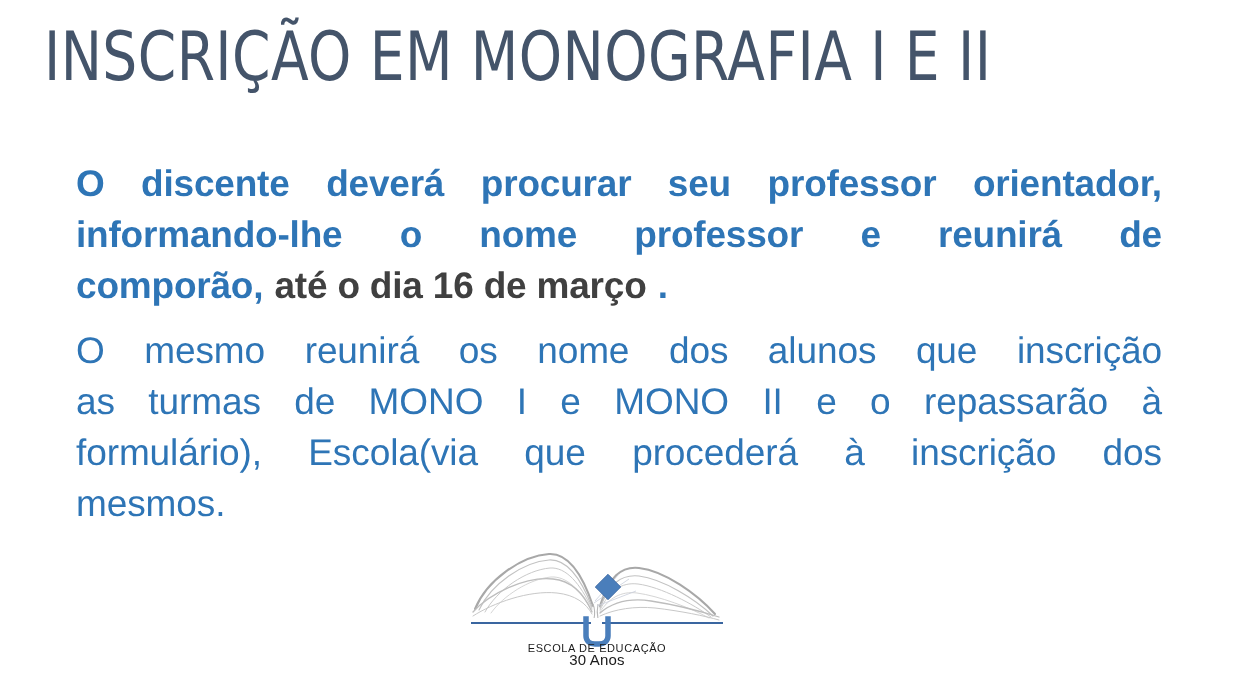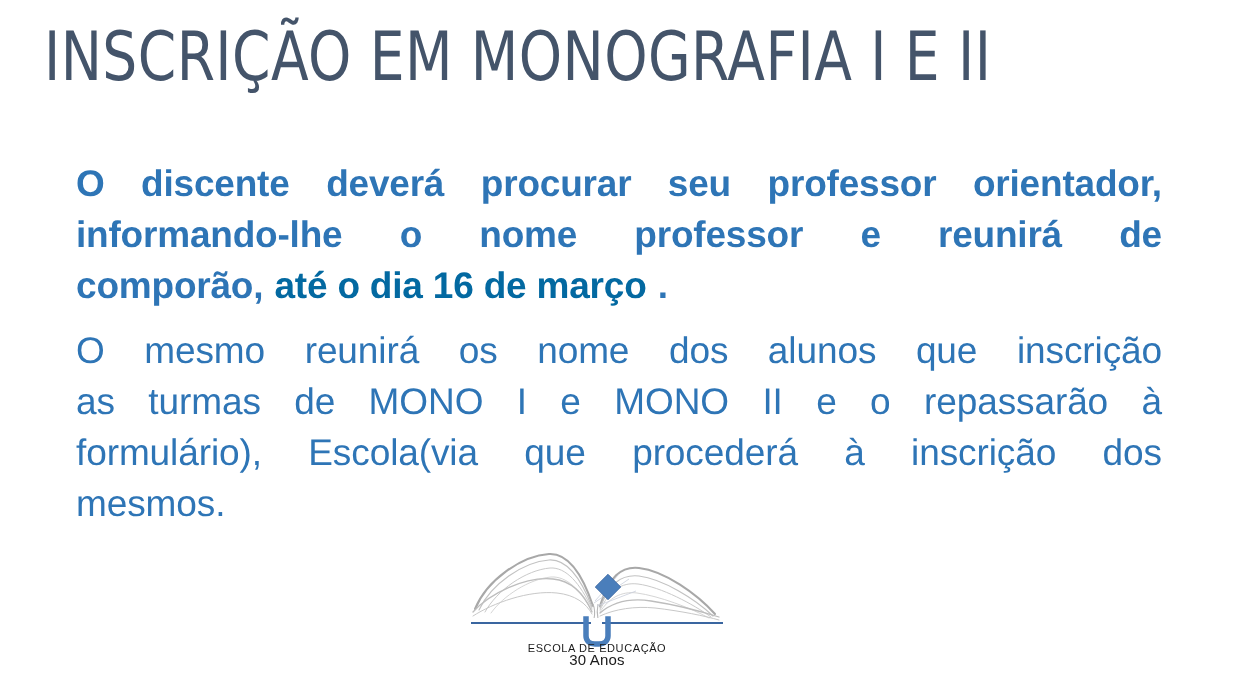--- a/index.html
+++ b/index.html
@@ -65,21 +65,21 @@
   }
 
   .para-2 {
     font-weight: normal;
     font-size: 37px;
     line-height: 51px;
     letter-spacing: -0.1px;
   }
 
   .accent-red {
-    color: #0369a1;
+    color: #404040;
   }
 
   
   .jline {
     display: flex;
     justify-content: space-between;
     white-space: nowrap;
   }
   .jline.last {
     justify-content: flex-start;

